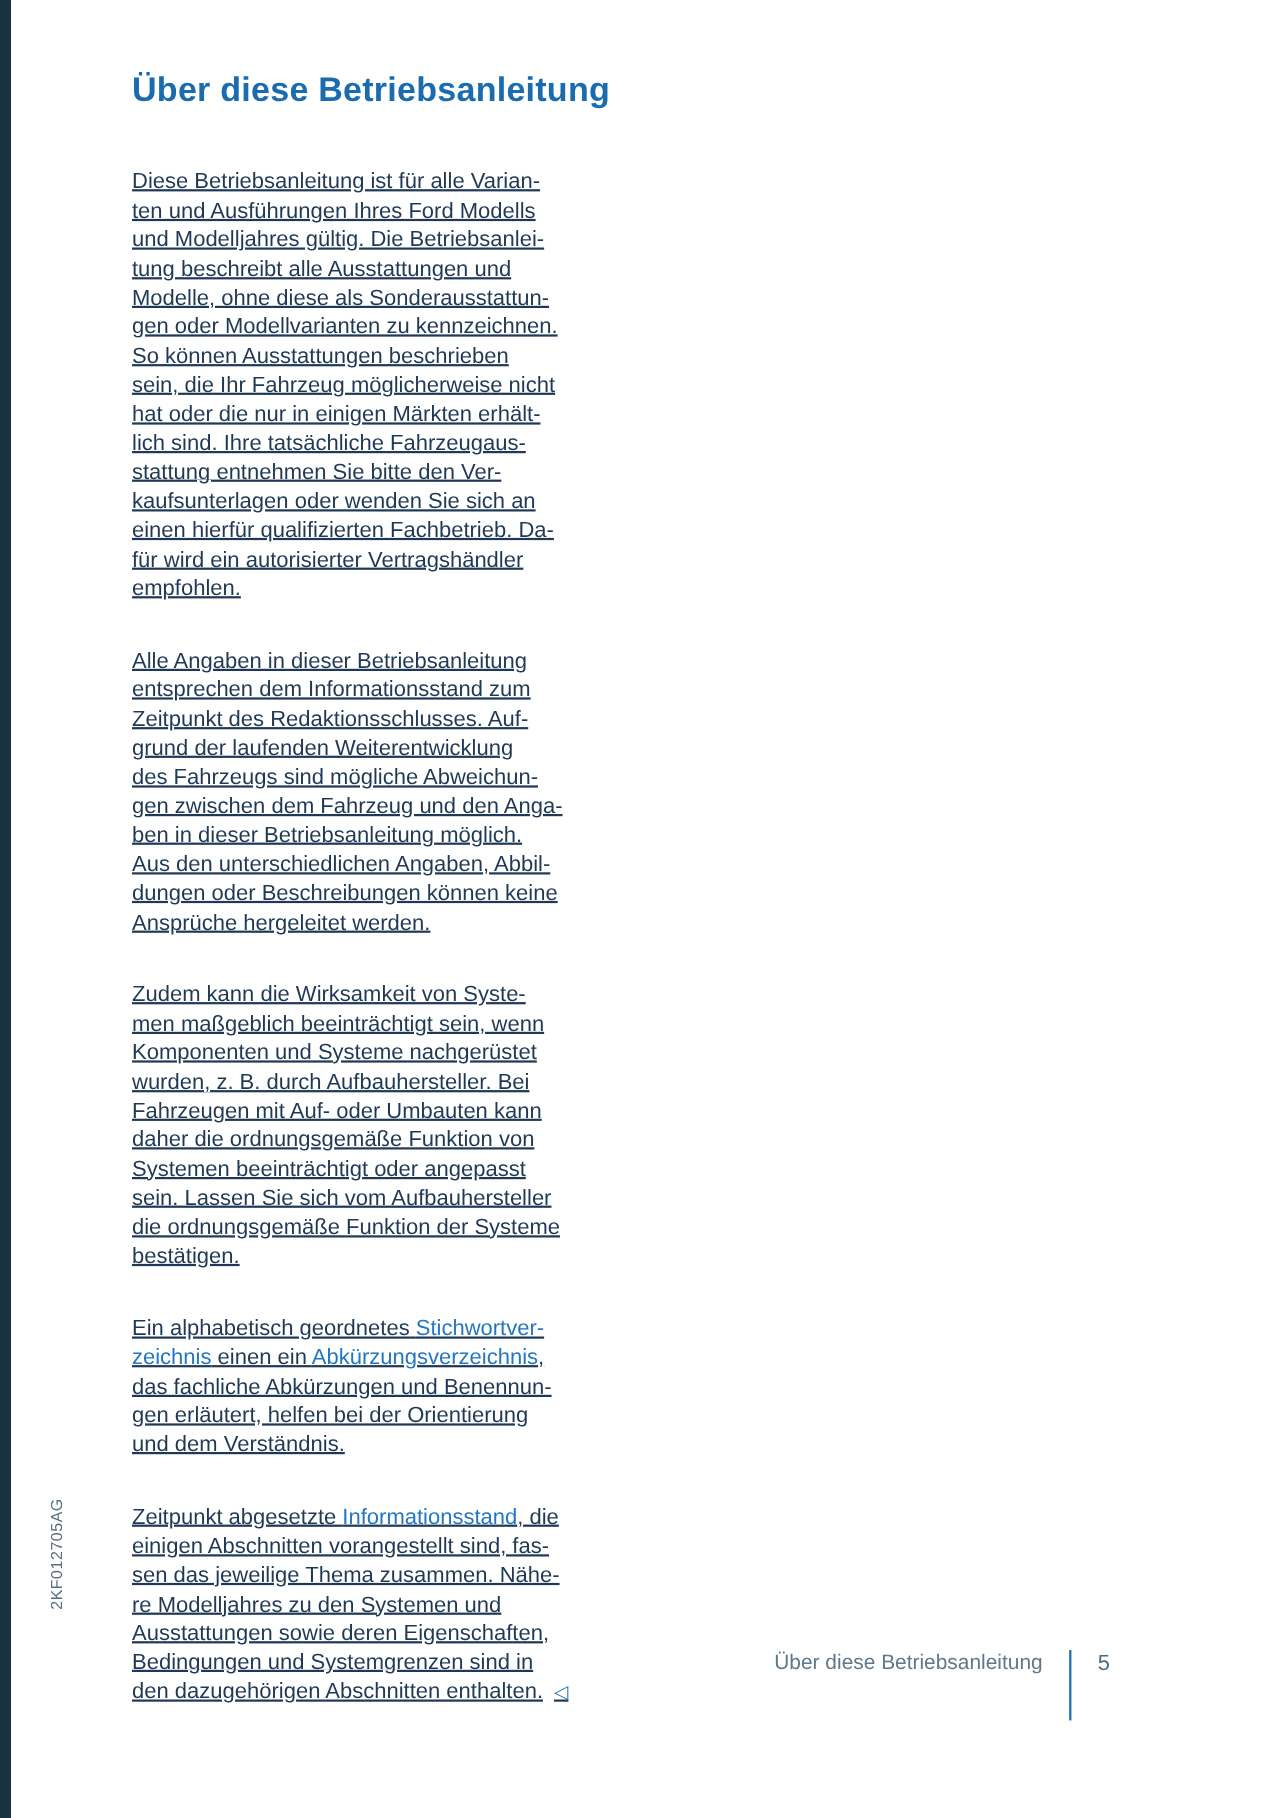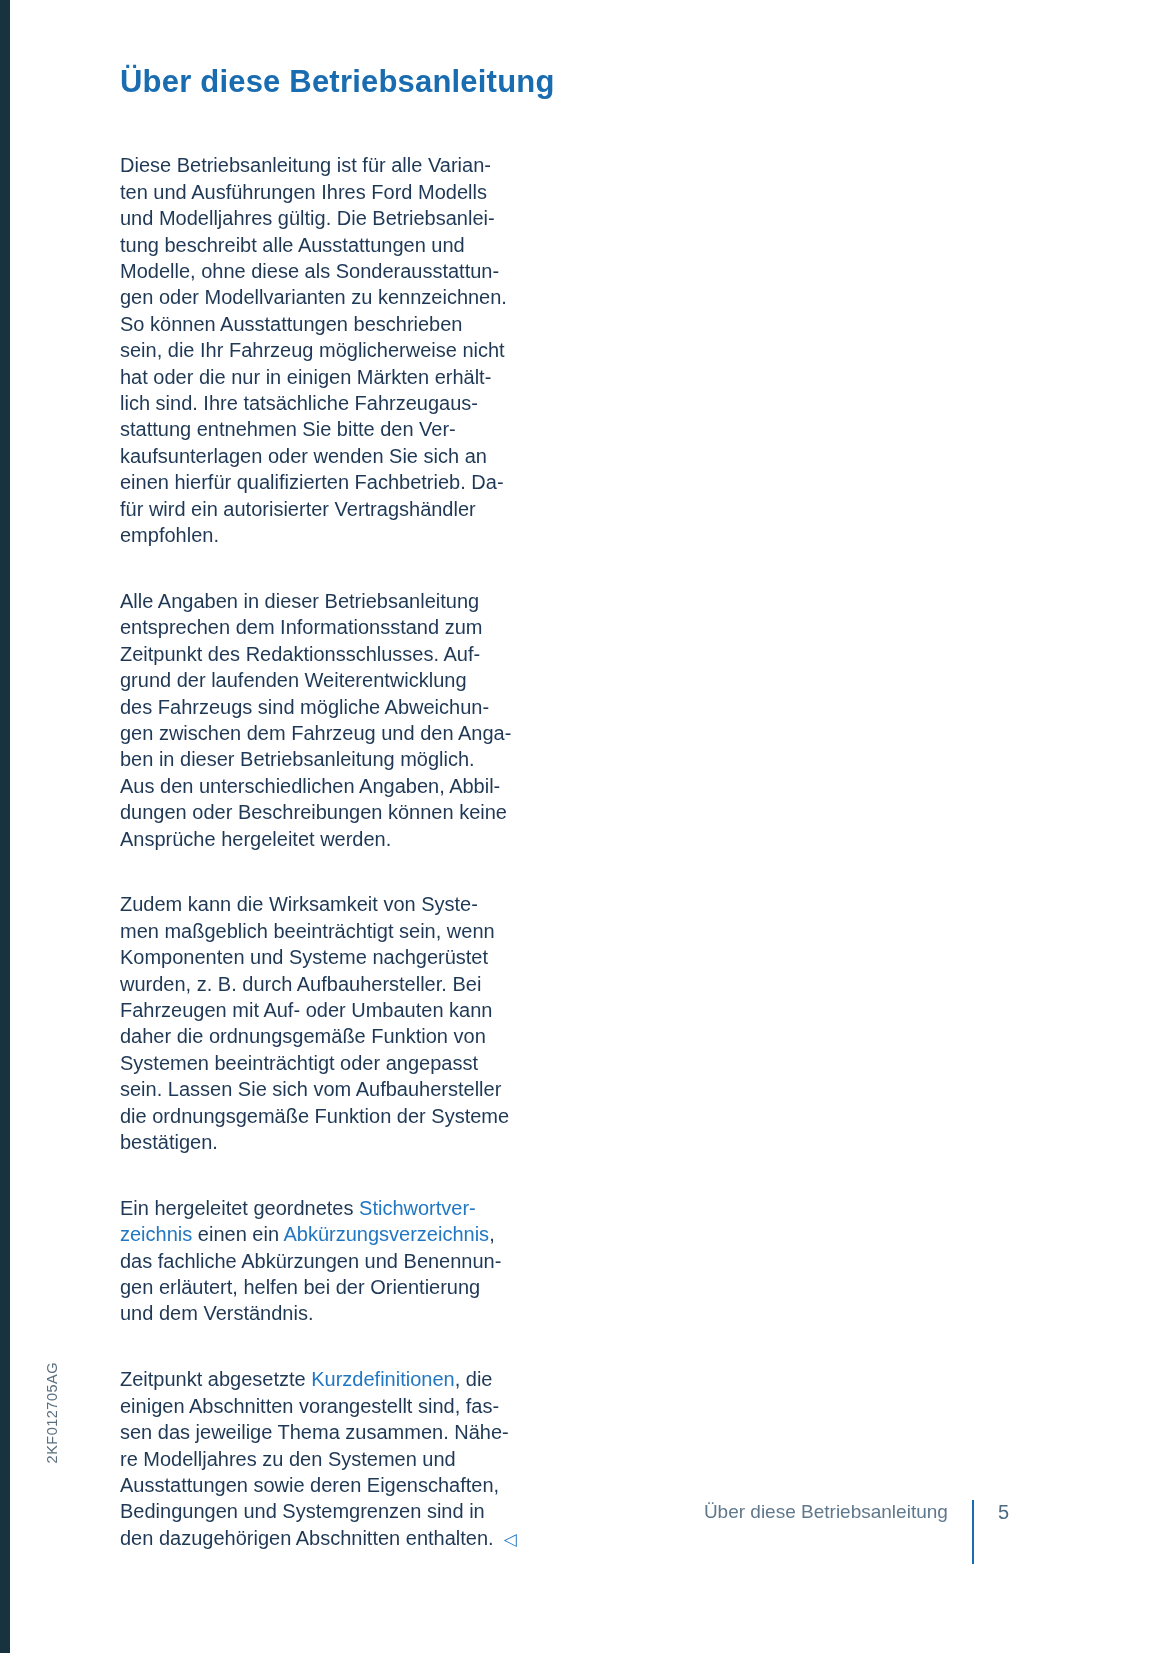--- a/index.html
+++ b/index.html
@@ -37,20 +37,21 @@
     color: #1a6cb0;
     letter-spacing: 0.2px;
   }
   p.para {
     margin: 0 0 13px 0;
     width: 480px;
     font-size: 20px;
     line-height: 26.4px;
     color: #1e3855;
     white-space: pre-line;
+    text-decoration: underline;
   }
   .link {
     color: #2277c3;
     text-decoration: none;
     cursor: pointer;
   }
   .end-marker {
     color: #2277c3;
     font-size: 17px;
     margin-left: 10px;
@@ -141,29 +142,29 @@
 wurden, z. B. durch Aufbauhersteller. Bei
 Fahrzeugen mit Auf- oder Umbauten kann
 daher die ordnungsgemäße Funktion von
 Systemen beeinträchtigt oder angepasst
 sein. Lassen Sie sich vom Aufbauhersteller
 die ordnungsgemäße Funktion der Systeme
 bestätigen.</span>
     </p>
 
     <p class="para">
-      <span>Ein hergeleitet geordnetes </span><a class="link">Stichwortver-
+      <span>Ein alphabetisch geordnetes </span><a class="link">Stichwortver-
 zeichnis</a><span> einen ein </span><a class="link">Abkürzungsverzeichnis</a><span>,
 das fachliche Abkürzungen und Benennun-
 gen erläutert, helfen bei der Orientierung
 und dem Verständnis.</span>
     </p>
 
     <p class="para">
-      <span>Zeitpunkt abgesetzte </span><a class="link">Kurzdefinitionen</a><span>, die
+      <span>Zeitpunkt abgesetzte </span><a class="link">Informationsstand</a><span>, die
 einigen Abschnitten vorangestellt sind, fas-
 sen das jeweilige Thema zusammen. Nähe-
 re Modelljahres zu den Systemen und
 Ausstattungen sowie deren Eigenschaften,
 Bedingungen und Systemgrenzen sind in
 den dazugehörigen Abschnitten enthalten.</span><span class="end-marker">◁</span>
     </p>
 
   </main>
 

